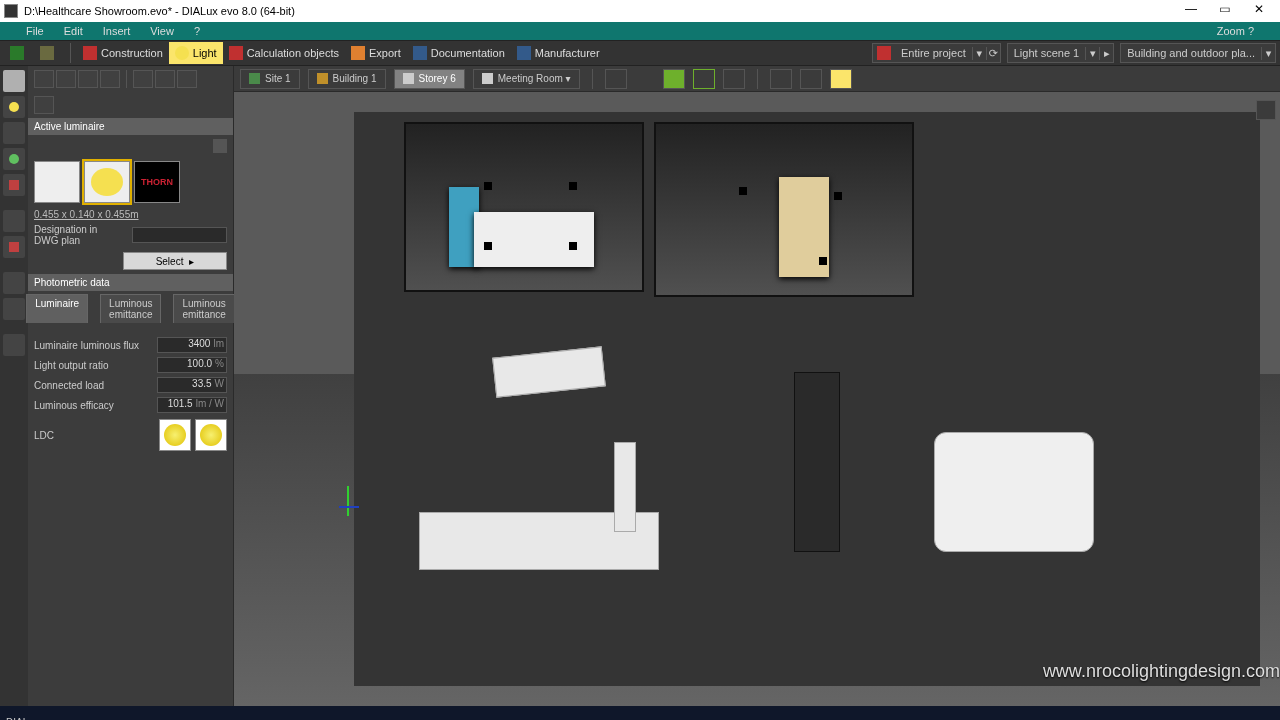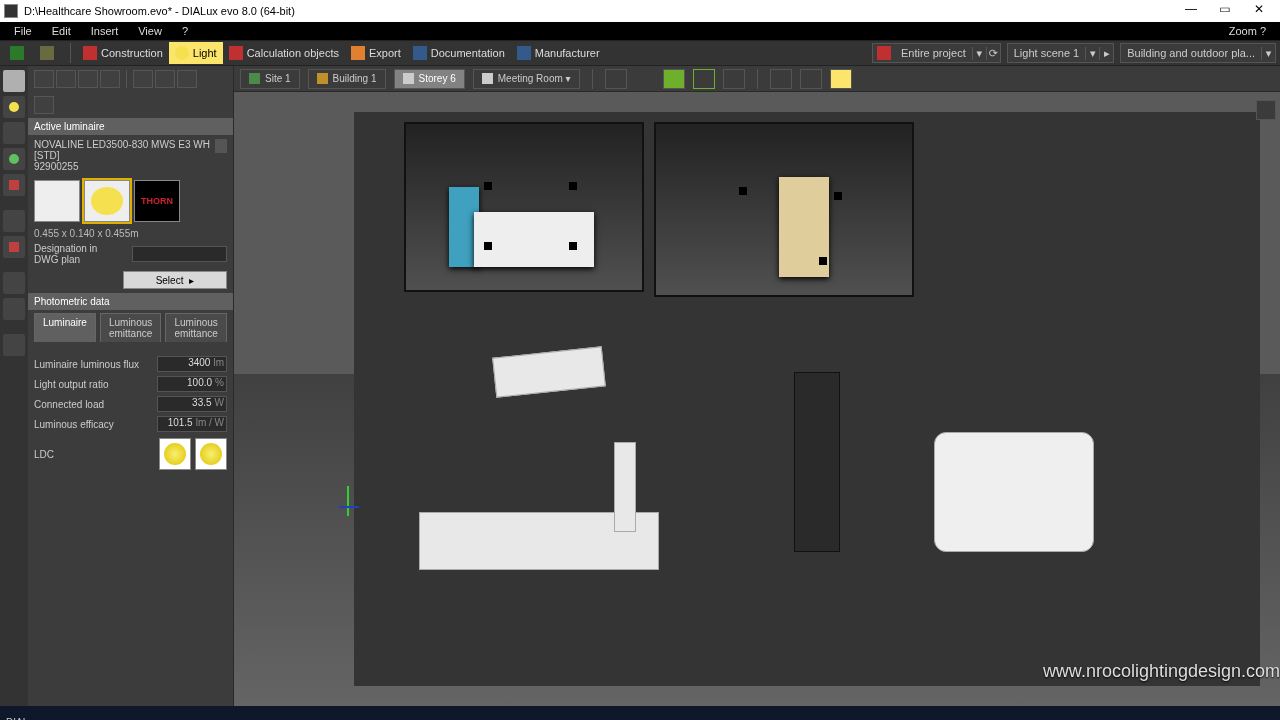--- a/index.html
+++ b/index.html
@@ -1,21 +1,21 @@
 <!DOCTYPE html>
 <html><head>
 <meta charset="utf-8">
 <style>
 * { margin:0; padding:0; box-sizing:border-box; font-family:"Segoe UI",Tahoma,Arial,sans-serif; }
 body { width:1280px; height:720px; background:#3b3b3b; color:#ccc; font-size:11px; overflow:hidden; position:relative; }
 .titlebar { height:22px; background:#fff; color:#000; display:flex; align-items:center; padding:0 4px; font-size:11px; }
 .titlebar .app-icon { width:14px; height:14px; background:#333; margin-right:6px; border:1px solid #888; }
 .titlebar .spacer { flex:1; }
 .titlebar .win-btn { width:34px; height:18px; text-align:center; font-size:12px; cursor:pointer; }
-.menubar { height:18px; background:#000000; display:flex; align-items:center; padding:0 4px; color:#ddd; }
+.menubar { height:18px; background:#0f766e; display:flex; align-items:center; padding:0 16px; color:#ddd; }
 .menubar .mitem { padding:2px 10px; cursor:pointer; }
 .menubar .spacer { flex:1; }
 .toolbar { height:26px; background:#333; border-top:1px solid #222; border-bottom:1px solid #222; display:flex; align-items:center; padding:0 4px; }
 .toolbar .sep { width:1px; height:20px; background:#555; margin:0 6px; }
 .toolbar .tbtn { height:22px; display:flex; align-items:center; padding:0 6px; cursor:pointer; color:#ddd; }
 .toolbar .tbtn.active { background:#fbe56b; color:#000; }
 .toolbar .icon-sq { width:14px; height:14px; background:#ccc; margin-right:4px; }
 .toolbar .icon-oj { background:#e08030; }
 .toolbar .icon-rd { background:#c03030; }
 .toolbar .icon-bl { background:#335a8a; }
@@ -37,28 +37,28 @@
 .panel .iconrow .pbtn { width:20px; height:18px; background:#404040; border:1px solid #555; cursor:pointer; }
 .panel .iconrow .sep { width:1px; background:#555; margin:0 4px; }
 .panel .section-hd { background:#606060; color:#fff; padding:3px 6px; font-size:10px; }
 .panel .lum-name { padding:4px 6px; color:#ccc; font-size:10px; display:flex; }
 .panel .lum-name .copy-icon { margin-left:auto; width:14px; height:14px; background:#555; cursor:pointer; }
 .panel .thumbs { display:flex; gap:4px; padding:4px 6px; }
 .panel .thumb { width:46px; height:42px; background:#eee; border:1px solid #888; position:relative; }
 .panel .thumb.sel { box-shadow:0 0 0 2px #e0b000; }
 .panel .thumb.ylw::after{content:"";position:absolute;inset:6px;border-radius:50%;background:#f5e050;}
 .panel .thumb.logo { background:#000; color:#c23; font-weight:bold; font-size:9px; display:flex; align-items:center; justify-content:center; }
-.panel .dim { padding:2px 6px; color:#bbb; font-size:10px; }
+.panel .dim { padding:2px 6px; color:#bbb; font-size:10px;text-decoration:underline; }
 .panel .row { display:flex; align-items:center; padding:2px 6px; gap:8px; font-size:10px; }
 .panel .row label { flex:1; color:#ccc; }
 .panel .row .inp { width:70px; height:16px; background:#2a2a2a; border:1px solid #555; color:#ddd; text-align:right; padding:0 2px; display:flex; }
 .panel .row .inp .val{flex:1;} .panel .row .inp .unit{color:#888;margin-left:3px;}
 .panel .select-row { padding:4px 6px; display:flex; justify-content:flex-end; }
 .panel .select-row button { height:18px; padding:0 32px; background:#d8d8d8; color:#000; border:1px solid #888; cursor:pointer; font-size:10px; }
-.panel .tabs { display:flex; padding:3px 6px 12px; gap:4px;justify-content:center; }
+.panel .tabs { display:flex; padding:3px 6px 12px; gap:12px;justify-content:center; }
 .panel .tabs .tab { padding:3px 8px; background:#4a4a4a; border:1px solid #666; border-bottom:none; font-size:10px; cursor:pointer; color:#ccc; }
 .panel .tabs .tab.on { background:#606060; color:#fff; }
 .panel .ldcrow { display:flex; gap:4px; padding:4px 6px; align-items:center; }
 .panel .ldcrow label{flex:1;font-size:10px;color:#ccc;}
 .panel .ldc { width:32px; height:32px; background:#fff; border:1px solid #888; position:relative; }
 .panel .ldc::after{content:"";position:absolute;inset:4px;border-radius:50%;background:radial-gradient(#f7f070,#e0c000);}
 .canvas { flex:1; position:relative; background:#595959; }
 .canvas .crumbbar { height:26px; background:#3b3b3b; display:flex; align-items:center; padding:0 6px; gap:8px; border-bottom:1px solid #2a2a2a; }
 .crumbbar .crumb { height:20px; display:flex; align-items:center; padding:0 8px; background:#3b3b3b; color:#ccc; border:1px solid #555; cursor:pointer; font-size:10px; }
 .crumbbar .crumb.on { background:#828282; color:#fff; }
@@ -183,24 +183,20 @@
       <div class="sep"></div>
       <div class="pbtn"></div>
       <div class="pbtn"></div>
       <div class="pbtn"></div>
     </div>
     <div class="iconrow">
       <div class="pbtn"></div>
     </div>
     <div class="section-hd">Active luminaire</div>
     <div class="lum-name">
-      <div style="display:flex;flex-direction:column">
-        <span>NOVALINE LED3500-830 MWS E3 WH [STD]</span>
-        <span>92900255</span>
-      </div>
       <div class="copy-icon"></div>
     </div>
     <div class="thumbs">
       <div class="thumb"></div>
       <div class="thumb sel ylw"></div>
       <div class="thumb logo">
           <span>THORN</span>
         </div>
     </div>
     <div class="dim">0.455 x 0.140 x 0.455m</div>

